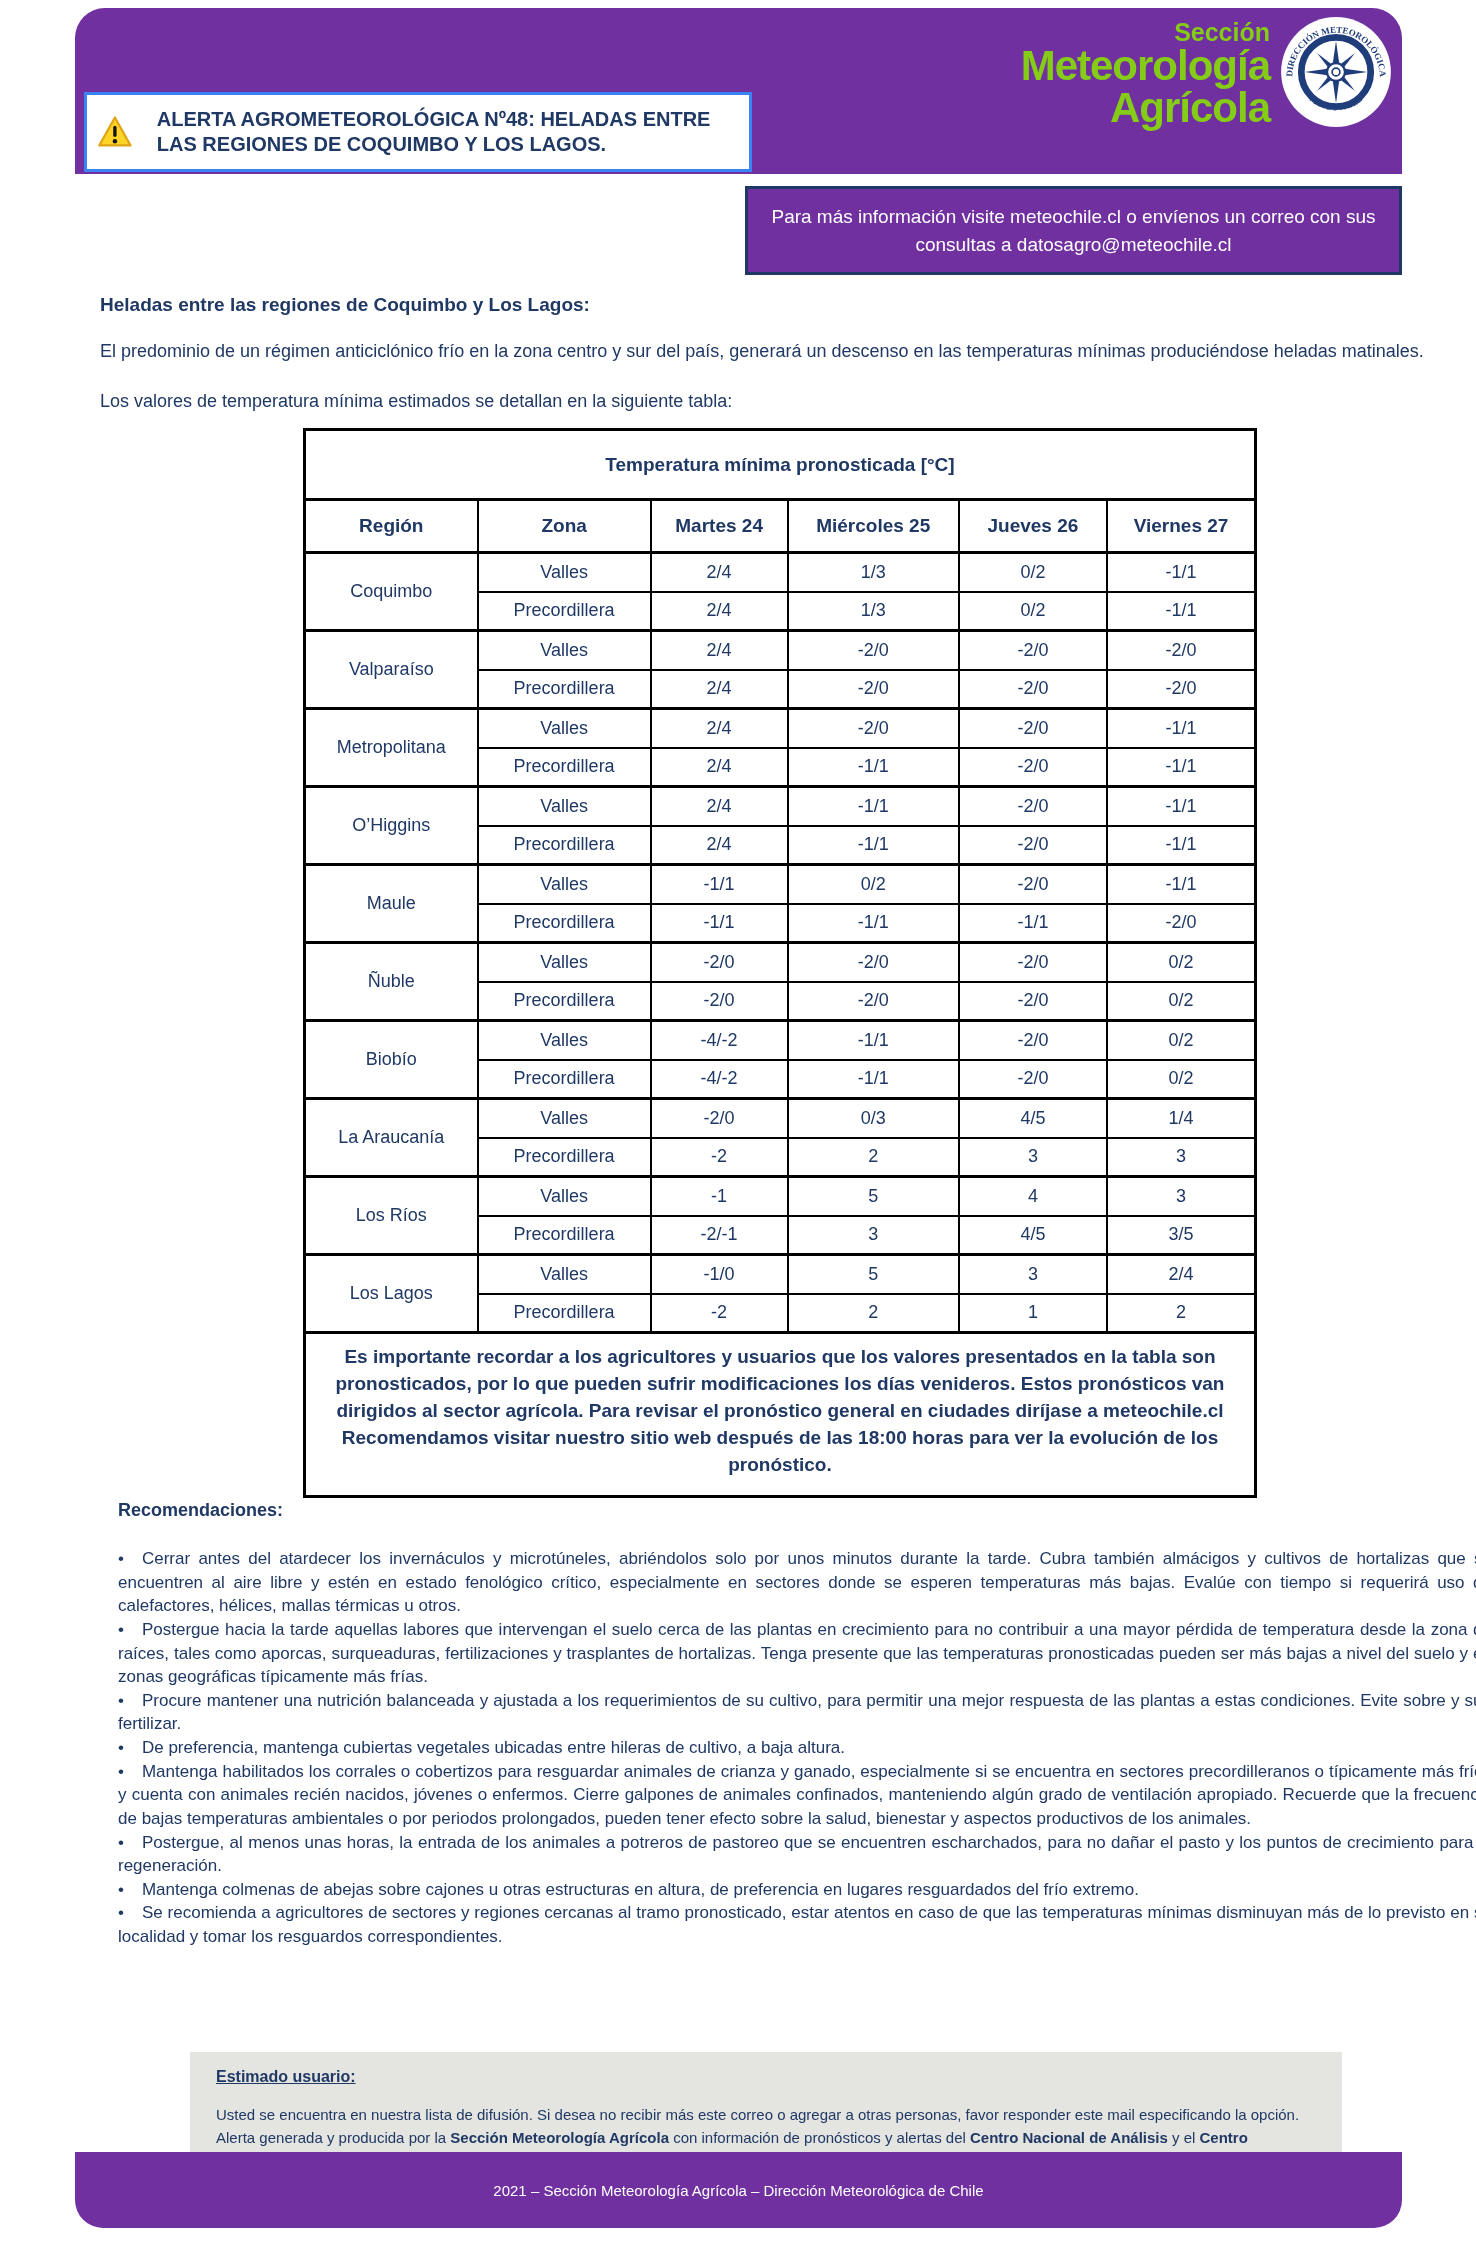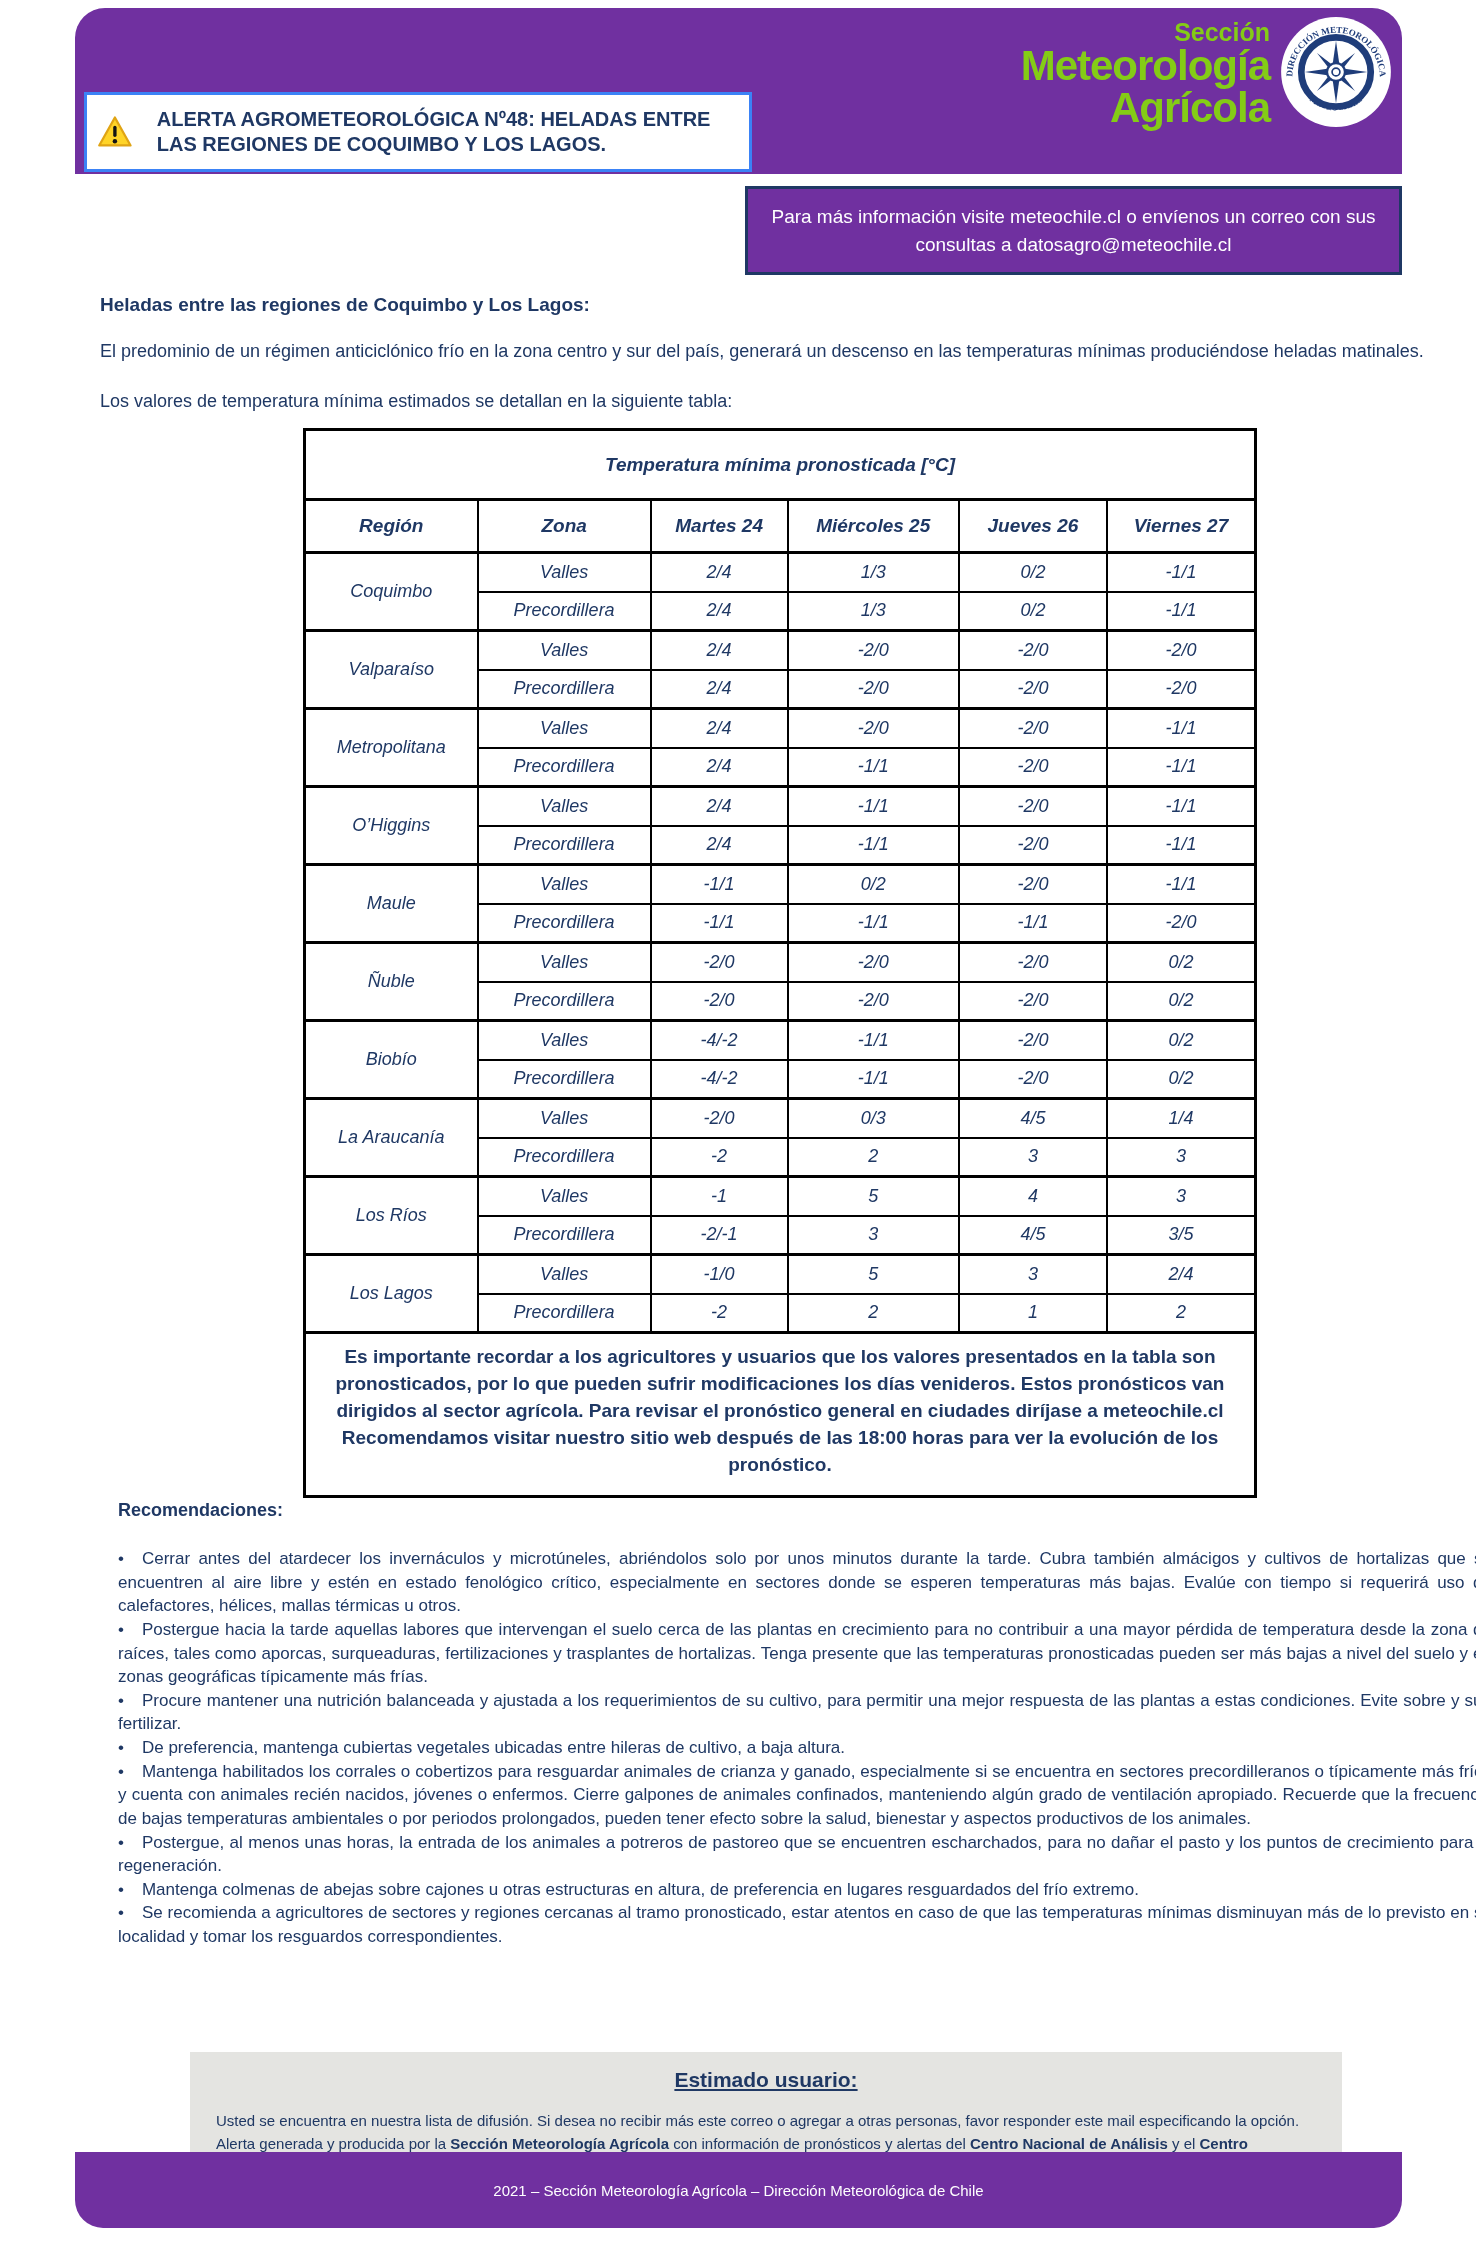--- a/index.html
+++ b/index.html
@@ -27,40 +27,40 @@
   .bar-right { left:745px; width:657px; font-size:19px; line-height:1.45; font-weight:normal; text-align:center; padding:0 18px; }
 
   
   .intro { position:absolute; left:100px; top:294px; width:1337px; color:#1F3864; }
   .intro h2 { font-size:19px; font-weight:bold; }
   .intro p1 { display:block; margin-top:22px; font-size:18px; line-height:1.5; text-align:justify; }
   .intro p2 { display:block; margin-top:26px; font-size:18px; }
 
   
   .table-wrap { position:absolute; left:303px; top:428px; width:954px; }
-  table.forecast { width:100%; border-collapse:collapse; border:3px solid #000; table-layout:fixed;font-style:italic; }
+  table.forecast { width:100%; border-collapse:collapse; border:3px solid #000; table-layout:fixed; }
   table.forecast td, table.forecast th { border:2px solid #000; color:#1F3864; font-size:18px; text-align:center; vertical-align:middle; background:#fff; }
   tr.title-row th { height:70px; font-size:19px; font-weight:bold; border-bottom:3px solid #000; }
   tr.head-row th { height:53px; font-size:19px; font-weight:bold; }
   tr.data-row td { height:39px; }
   tr.group-start td { border-top:3px solid #000;margin-top:30px; }
   td.frost { background:#7030A0; color:#fff; }
   .note-box { border:3px solid #000; border-top:none; padding:10px 18px 16px; color:#1F3864;
               font-weight:bold; font-size:19px; line-height:1.42; text-align:center; background:#fff; }
 
   
   .recs { position:absolute; left:70px; top:1500px; width:1374px; color:#1F3864;margin-left:48px; }
   .recs h3 { font-size:18px; font-weight:bold; margin-bottom:26px; }
   .bullet-item { font-size:17px; line-height:1.39; text-align:justify; }
   .bullet-item .dot { padding-right:18px; }
 
   
   .user-box { position:absolute; left:190px; top:2052px; width:1152px; background:#E4E4E1;
               padding:16px 26px 18px; color:#1F3864; }
-  .user-box .ub-title { font-size:21px; font-weight:bold; text-decoration:underline; margin-bottom:18px;text-align:center; }
+  .user-box .ub-title { font-size:16px; font-weight:bold; text-decoration:underline; margin-bottom:18px; }
   .user-box .ub-text { font-size:15px; line-height:1.5; }
   .bottom-bar { position:absolute; left:75px; top:2152px; width:1327px; height:76px; background:#7030A0;
                 border-radius:0 0 28px 28px; display:flex; align-items:center; justify-content:center;
                 color:#fff; font-size:15px; }
 </style>
 </head>
 <body>
 
 <div class="page">
 

